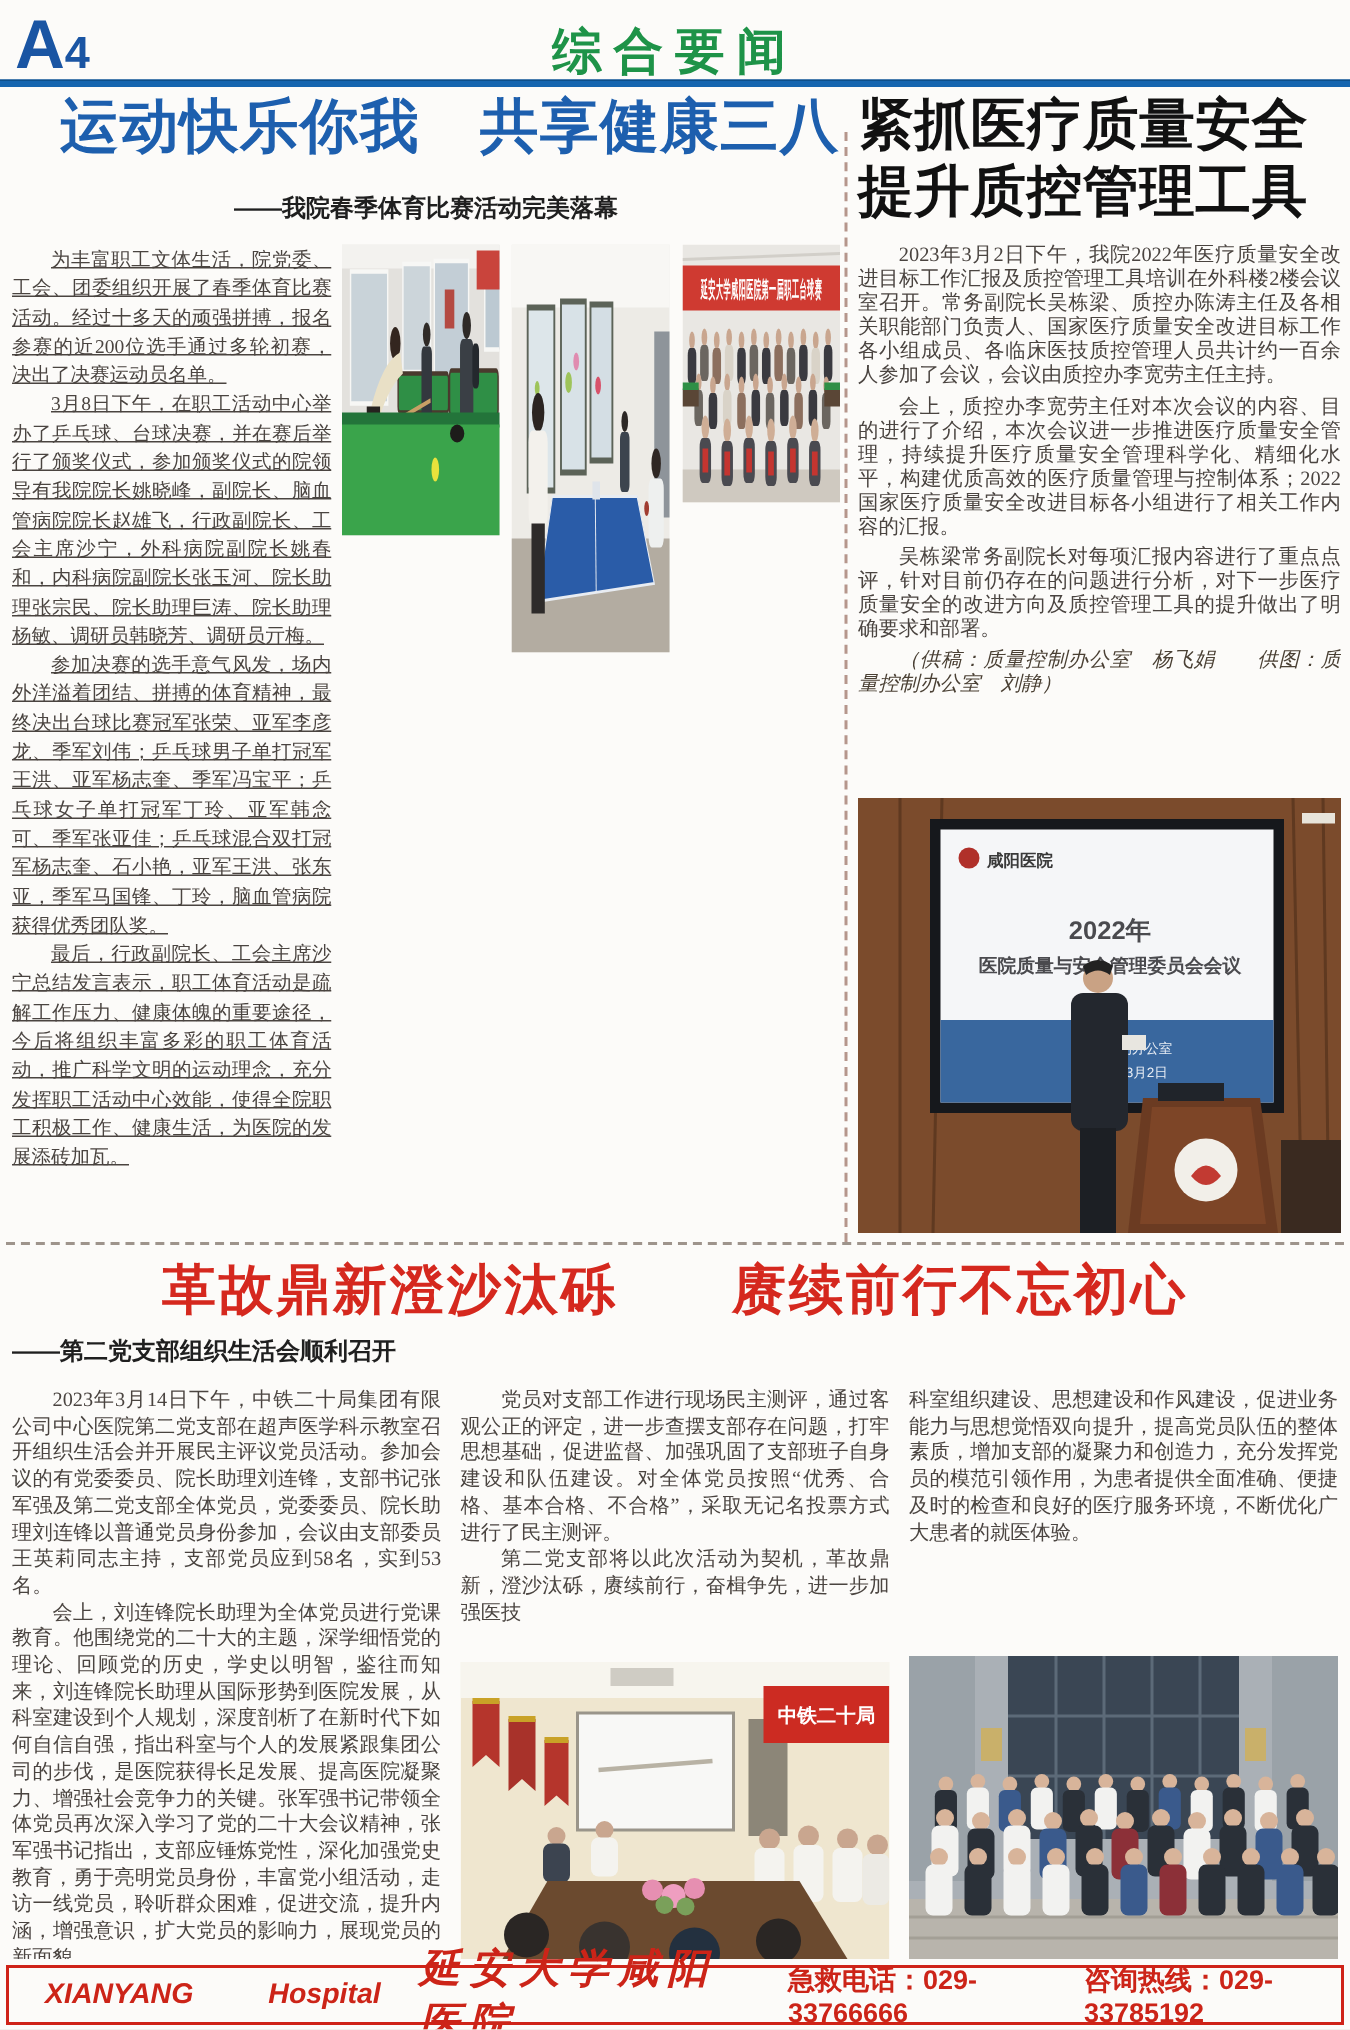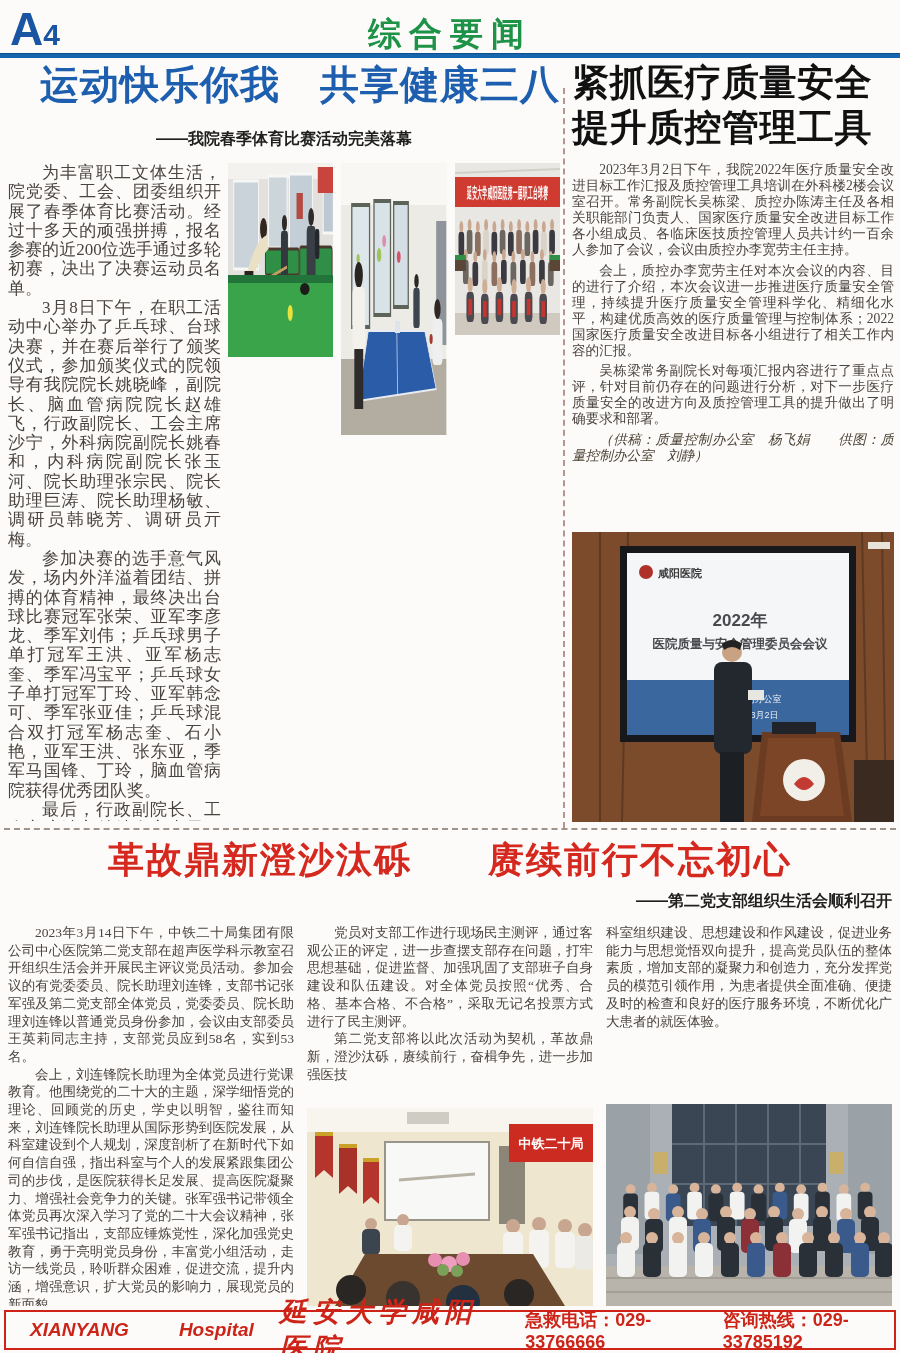--- a/index.html
+++ b/index.html
@@ -17,34 +17,34 @@
   .vdash{position:absolute;left:563px;top:88px;height:740px;border-left:2px dashed #b5968c;}
   .hdash{position:absolute;left:4px;right:4px;top:828px;border-top:2px dashed #9e948c;}
   
   #sports{position:absolute;left:8px;top:62px;width:552px;}
   #sports .a-title{text-align:right;color:#1d5fae;font-family:"Liberation Sans",sans-serif;
                    font-weight:900;font-size:39px;letter-spacing:1px;line-height:46px;}
   #sports .a-sub{margin-top:21px;text-align:center;font-family:"Liberation Sans",sans-serif;
                  font-weight:bold;font-size:16px;color:#1f1f1f;}
   #sports .cols{display:flex;margin-top:13px;gap:7px;}
   #sports .textcol{width:213px;height:658px;overflow:hidden;}
-  #sports .textcol p{margin:0;font-size:17px;line-height:19.3px;text-align:justify;text-indent:2em;}
+  #sports .textcol p{margin:0;font-size:13px;line-height:19.3px;text-align:justify;text-indent:2em;text-decoration:underline;}
   #sports .photocol{flex:1;display:flex;flex-direction:row;gap:8px;}
   .byline{font-style:italic;color:#4a4034;}
   
   #quality{position:absolute;left:572px;top:60px;width:322px;}
   #quality .a-title{font-family:"Liberation Sans",sans-serif;font-weight:900;font-size:37px;
                     color:#111;line-height:45px;letter-spacing:0.5px;}
   #quality .body{margin-top:12px;height:352px;overflow:hidden;}
   #quality .body p{margin:0 0 4px 0;font-size:13.6px;line-height:16.1px;text-align:justify;text-indent:2em;}
   #quality-photo{position:absolute;left:572px;top:532px;width:322px;height:290px;}
   
   #party{position:absolute;left:8px;top:836px;width:884px;}
   #party .a-title{text-align:center;color:#d5281e;font-weight:900;font-size:36px;letter-spacing:2px;}
-  #party .a-sub{margin-top:6px;text-align:right;font-family:"Liberation Sans",sans-serif;
+  #party .a-sub{margin-top:6px;text-align:left;font-family:"Liberation Sans",sans-serif;
                 font-weight:bold;font-size:16px;color:#1f1f1f;}
   #party .cols{display:flex;gap:13px;margin-top:12px;}
   .pcol{flex:1;height:382px;overflow:hidden;position:relative;}
   .pcol p{margin:0;font-size:13.5px;line-height:17.7px;text-align:justify;text-indent:2em;}
   .pcol p.noindent{text-indent:0;}
   .pcol .colphoto{position:absolute;left:0;right:0;bottom:0;}
   
   #footer{position:absolute;left:4px;right:4px;top:1310px;height:36px;border:2px solid #cf2318;
           display:flex;align-items:center;justify-content:center;gap:26px;color:#cc2418;}
   #footer .en{font-family:"Liberation Sans",sans-serif;font-style:italic;font-weight:bold;font-size:19px;padding-left:24px;}

